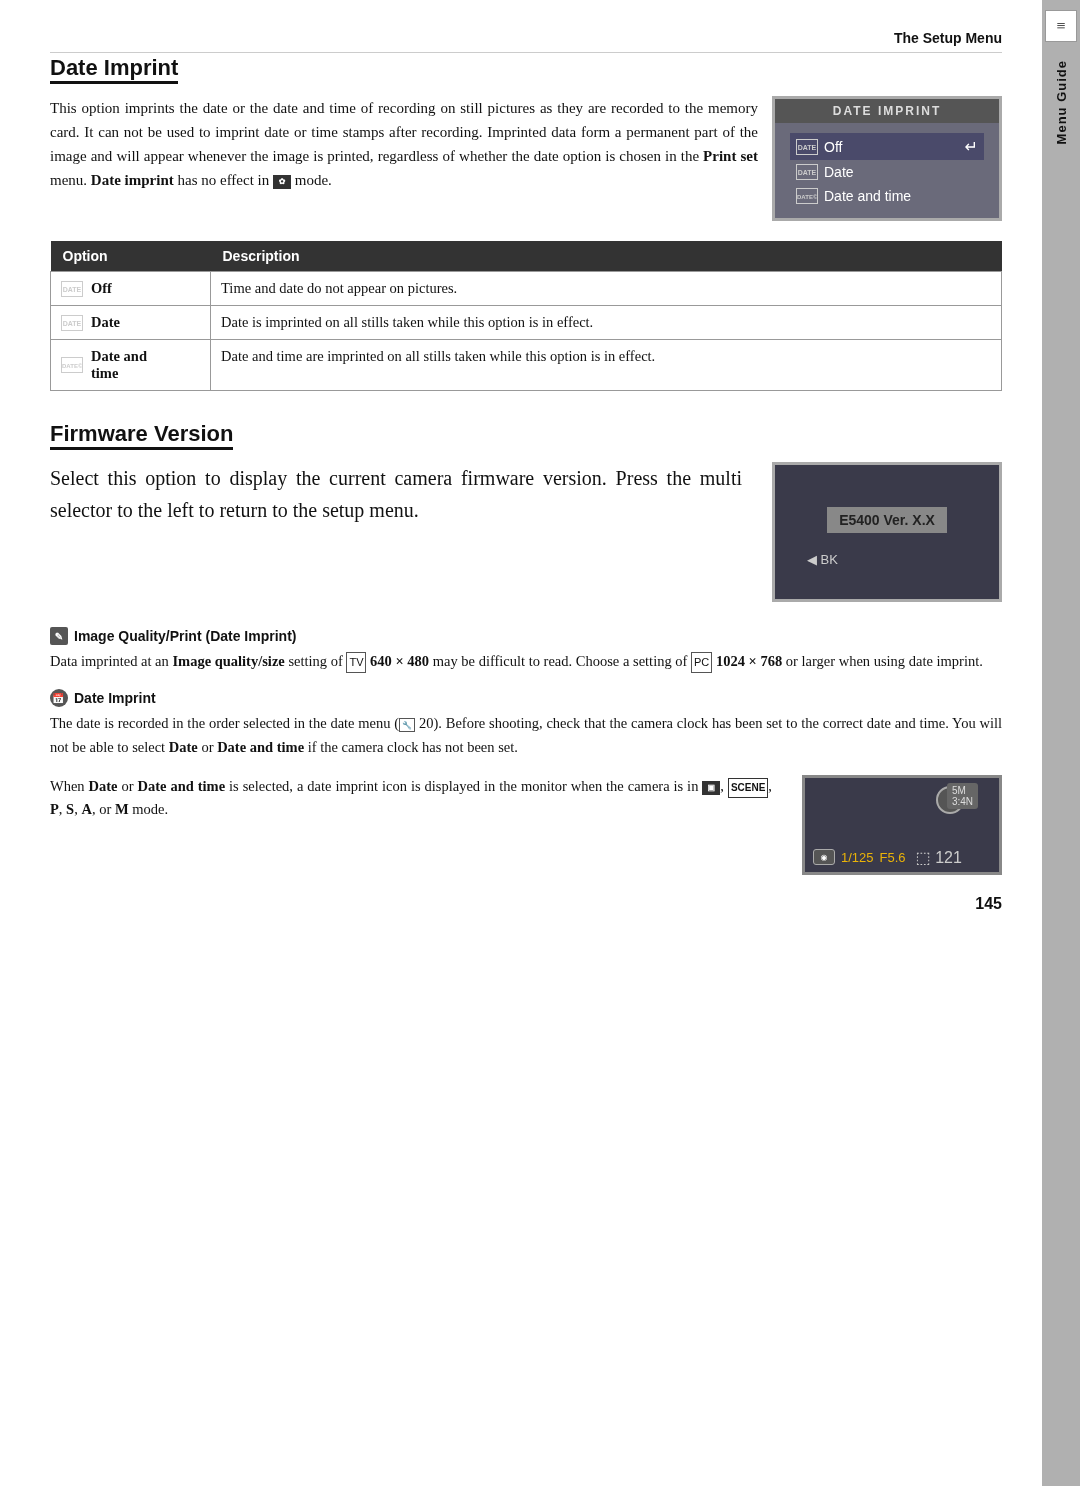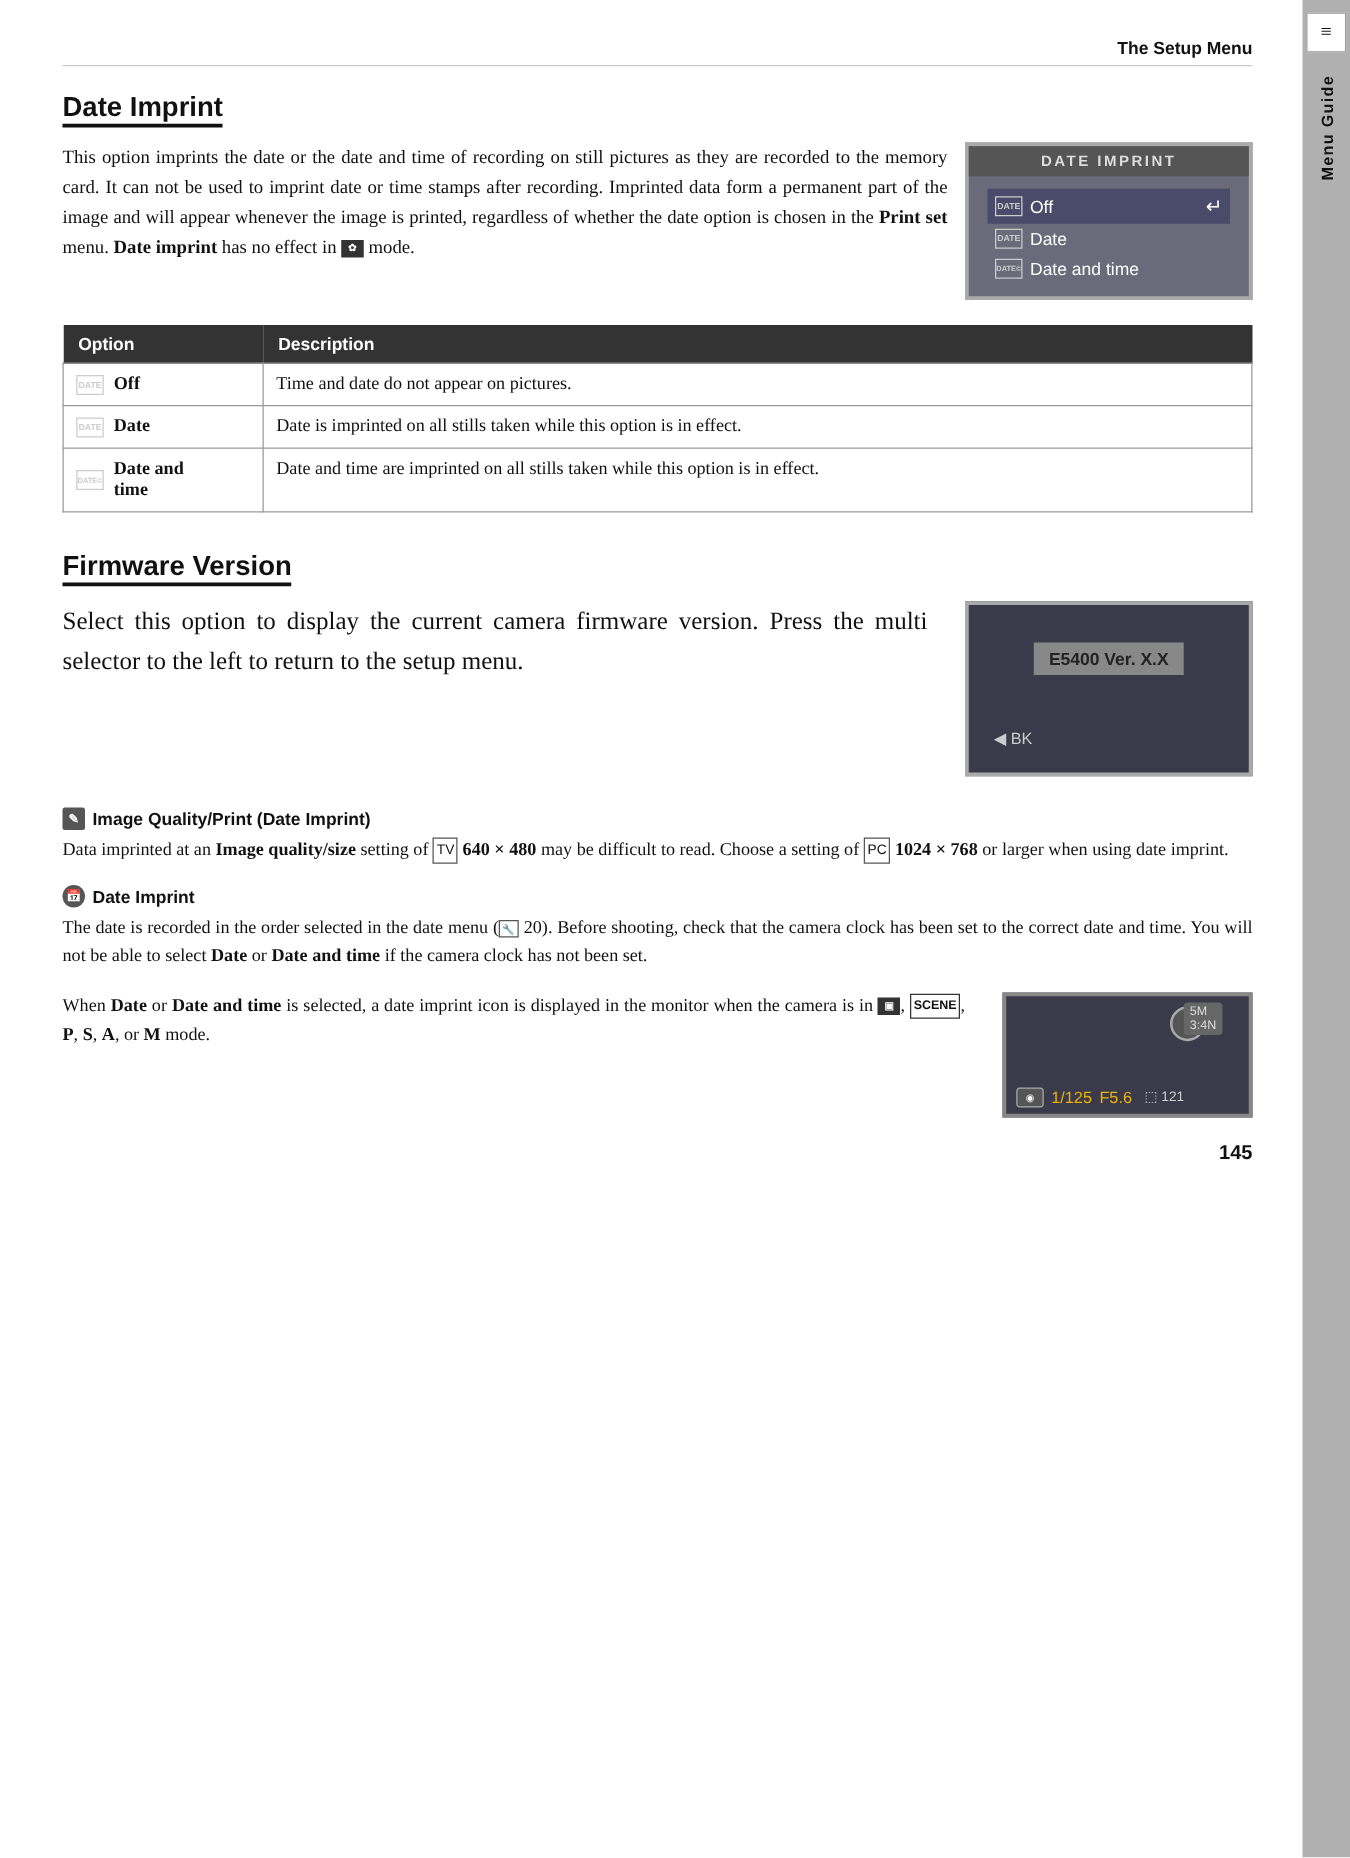--- a/index.html
+++ b/index.html
@@ -54,21 +54,21 @@
       flex: 1;
       padding: 30px 40px 30px 50px;
       position: relative;
     }
 
     .top-header {
       text-align: right;
       font-weight: bold;
       font-family: Arial, sans-serif;
       font-size: 14px;
-      margin-bottom: 20px;
+      margin-bottom: 2px;
       border-bottom: 1px solid #ccc;
       padding-bottom: 6px;
     }
 
     
     .section-title {
       font-size: 22px;
       font-weight: bold;
       font-family: Arial, sans-serif;
       border-bottom: 3px solid #111;
@@ -194,21 +194,21 @@
 
     .firmware-screen {
       width: 230px;
       flex-shrink: 0;
       background: #3a3a4a;
       border: 3px solid #aaa;
       min-height: 140px;
       display: flex;
       flex-direction: column;
       justify-content: space-between;
-      padding: 20px;
+      padding: 32px;
       font-family: Arial, sans-serif;
       color: #ddd;
       font-size: 14px;
     }
 
     .firmware-version-text {
       background: #888;
       color: #222;
       padding: 5px 12px;
       font-size: 14px;
@@ -459,21 +459,21 @@
         When <strong>Date</strong> or <strong>Date and time</strong> is selected, a date imprint icon is displayed in the monitor when the camera is in <span style="display:inline-block;width:18px;height:14px;background:#333;color:#fff;font-size:8px;text-align:center;line-height:14px;vertical-align:middle;font-family:Arial;font-weight:bold;">▣</span>, <span class="scene-icon">SCENE</span>, <strong>P</strong>, <strong>S</strong>, <strong>A</strong>, or <strong>M</strong> mode.
       </div>
 
       <div class="viewfinder-screen">
         <div class="viewfinder-circle"></div>
         <div class="viewfinder-top-right">5M<br>3:4N</div>
         <div class="viewfinder-bottom-bar">
           <span style="display:inline-block;width:22px;height:16px;border:1px solid #aaa;border-radius:3px;background:#555;font-size:8px;text-align:center;line-height:16px;color:#fff;">◉</span>
           <span class="viewfinder-values">1/125</span>
           <span class="viewfinder-values">F5.6</span>
-          <span style="color:#ccc;font-size:11px;margin-left:4px;">⬚ 121</span>
+          <span style="color:#ccc;font-size:16px;margin-left:4px;">⬚ 121</span>
         </div>
       </div>
     </div>
 
     <div class="page-number">145</div>
 
   </div>
 
   <div class="right-tab">
     <div class="right-tab-top">

